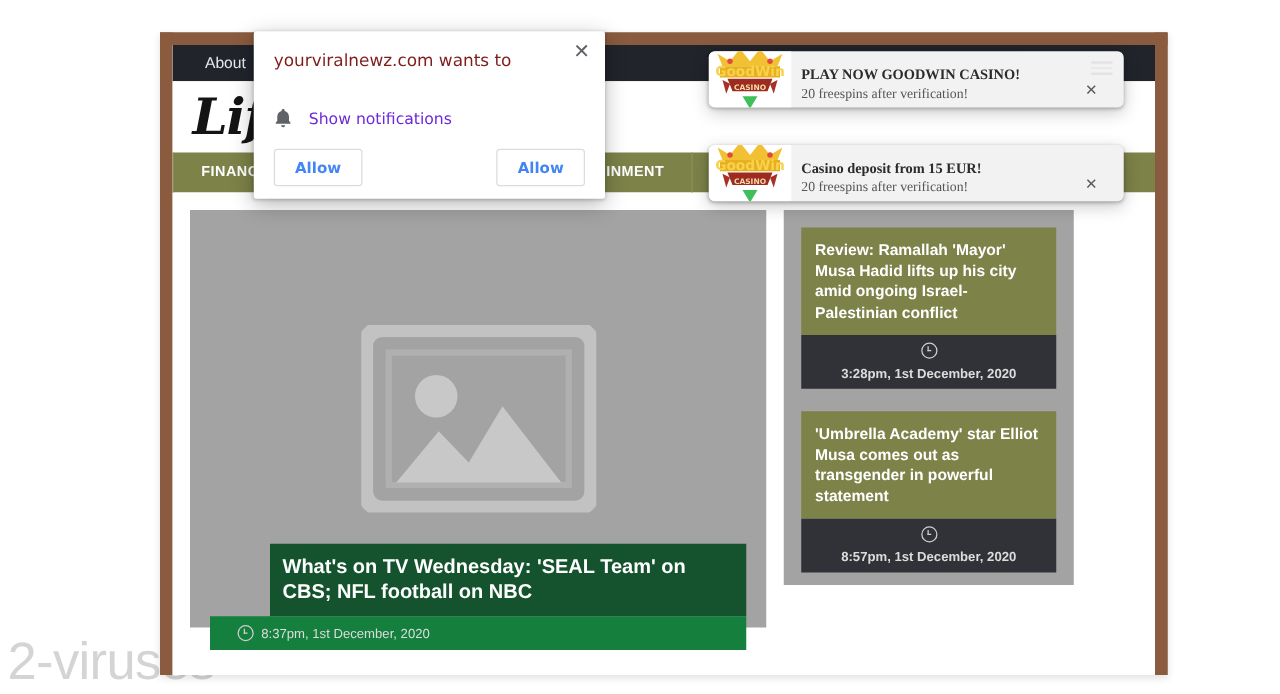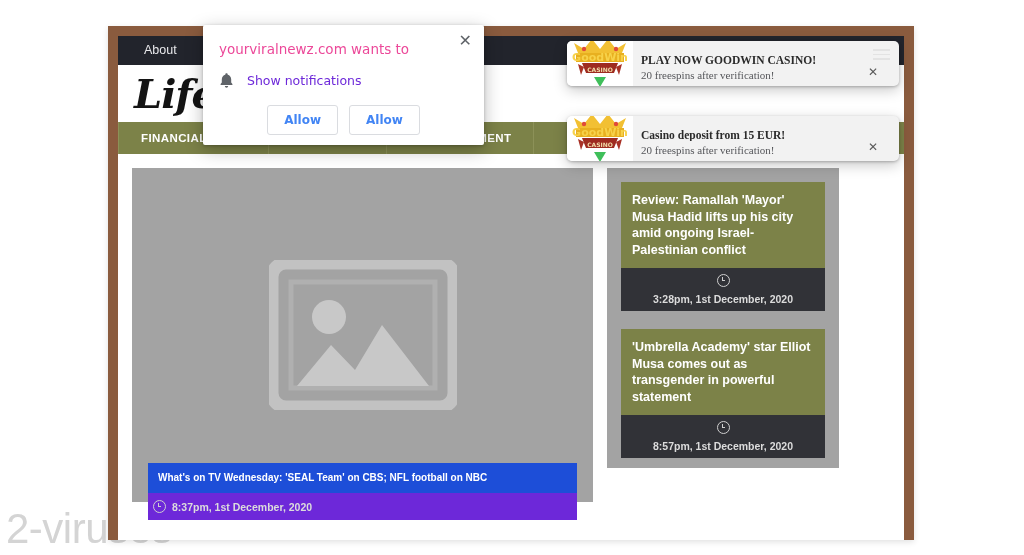--- a/index.html
+++ b/index.html
@@ -26,21 +26,21 @@
     font-family: "Liberation Sans", sans-serif;
     font-weight: 400;
     letter-spacing: -0.5px;
     z-index: 1;
     user-select: none;
   }
 
   
   .browser-frame {
     position: absolute;
-    left: 108px;
+    left: 128px;
     top: 26px;
     width: 806px;
     height: 514px;
     background: #8a5b3e;
     box-sizing: border-box;
     border-left: 10px solid #8a5b3e;
     border-right: 10px solid #8a5b3e;
     border-top: 10px solid #8a5b3e;
     border-bottom: 0;
     z-index: 2;
@@ -134,33 +134,34 @@
     align-items: center;
     justify-content: center;
   }
   .main-caption-wrap {
     position: absolute;
     left: 16px;
     right: 16px;
     bottom: -18px;
   }
   .main-title {
-    background: #1d4ed8;
+    background: #14532d;
     color: #ffffff;
-    font-size: 10px;
+    font-size: 16px;
     font-weight: bold;
     padding: 9px 10px;
     line-height: 1.25;
+    margin-left: 48px;
   }
   .meta-bar {
-    background: #6d28d9;
+    background: #15803d;
     color: #dcdcdc;
     font-size: 10.5px;
-    font-weight: bold;
-    padding: 7px 5px;
+    font-weight: normal;
+    padding: 7px 22px;
     display: flex;
     align-items: center;
     gap: 6px;
   }
   .clock-ico {
     display: inline-block;
     width: 11px; height: 11px;
     border: 1.3px solid #cfcfcf;
     border-radius: 50%;
     position: relative;
@@ -230,38 +231,38 @@
     top: 4px;
     right: 8px;
     font-size: 16px;
     color: #5f6368;
     line-height: 1;
     padding: 4px;
     cursor: pointer;
   }
   .perm-origin {
     font-size: 13.5px;
-    color: #ec4899;
-    margin-bottom: 15px;
+    color: #7f1d1d;
+    margin-bottom: 29px;
     padding-right: 14px;
   }
   .perm-row {
     display: flex;
     align-items: center;
     gap: 13px;
     margin-bottom: 16px;
   }
   .bell-ico { flex: none; }
   .perm-label {
     font-size: 12.5px;
     color: #6d28d9;
   }
   .perm-actions {
     display: flex;
-    justify-content: center;
+    justify-content: space-between;
     gap: 11px;
   }
   .perm-btn {
     border: 1px solid #dadce0;
     border-radius: 3px;
     background: #ffffff;
     color: #4285f4;
     font-size: 12px;
     font-weight: bold;
     padding: 7px 16px;

